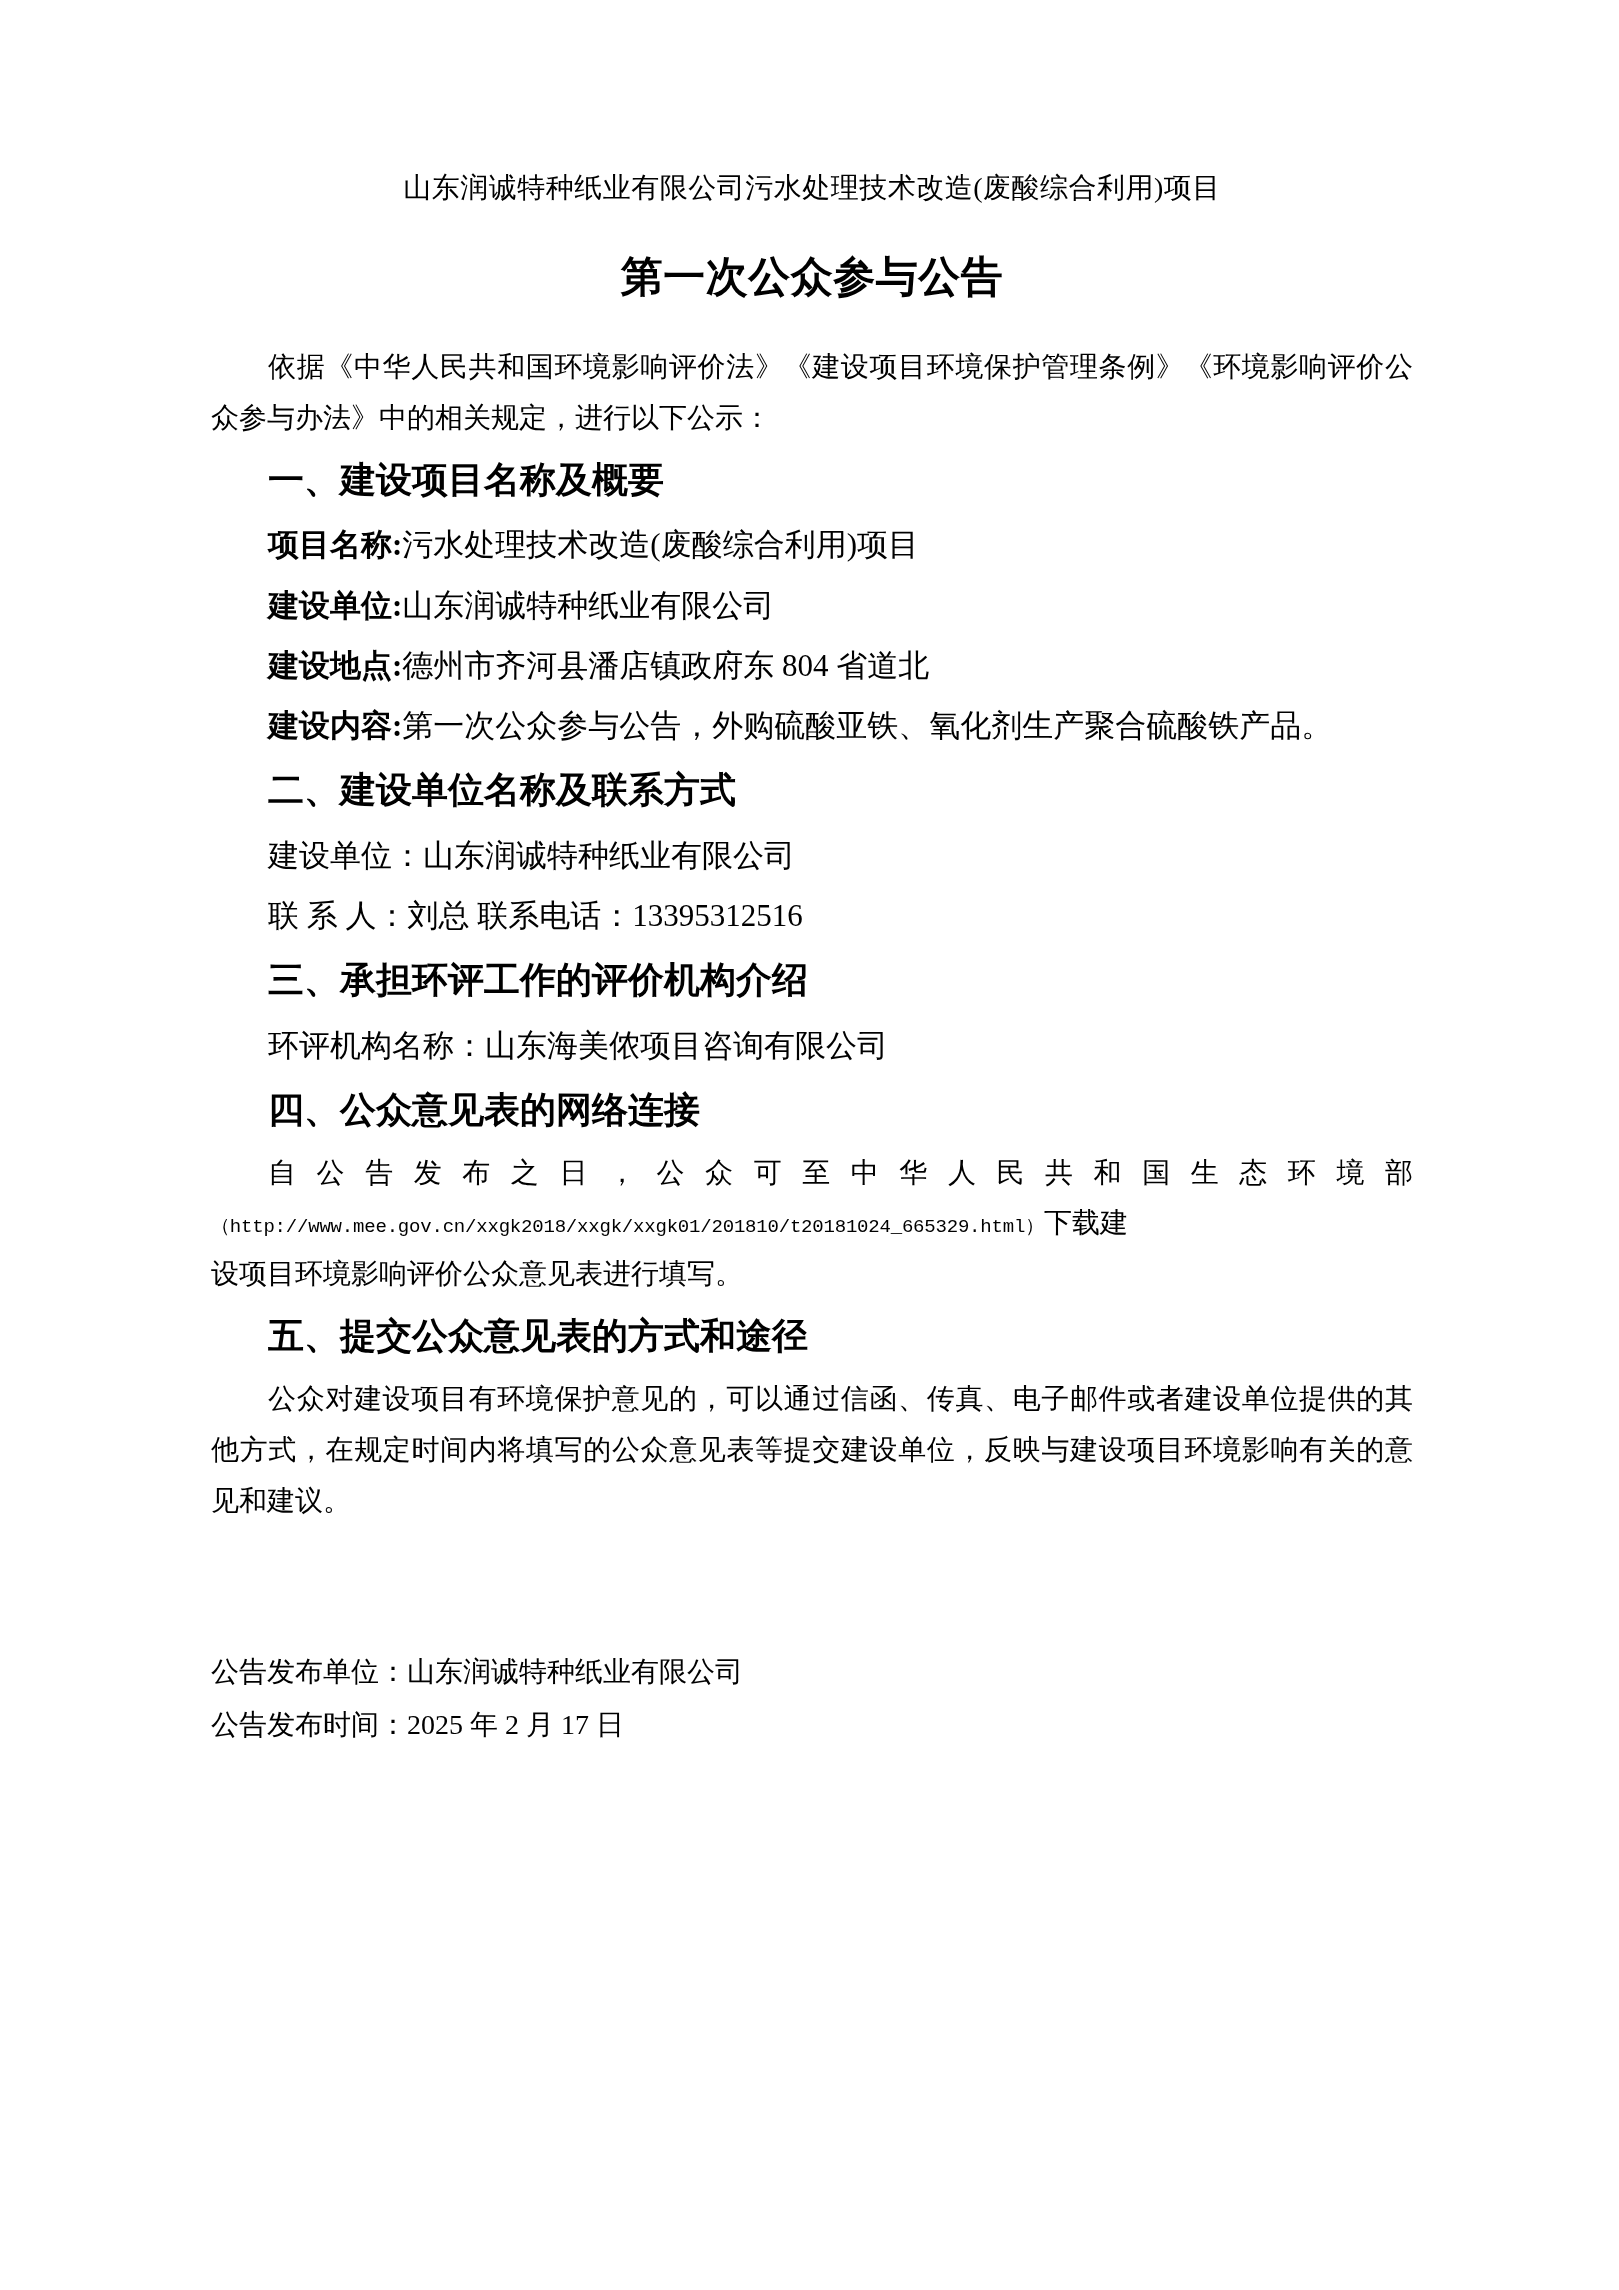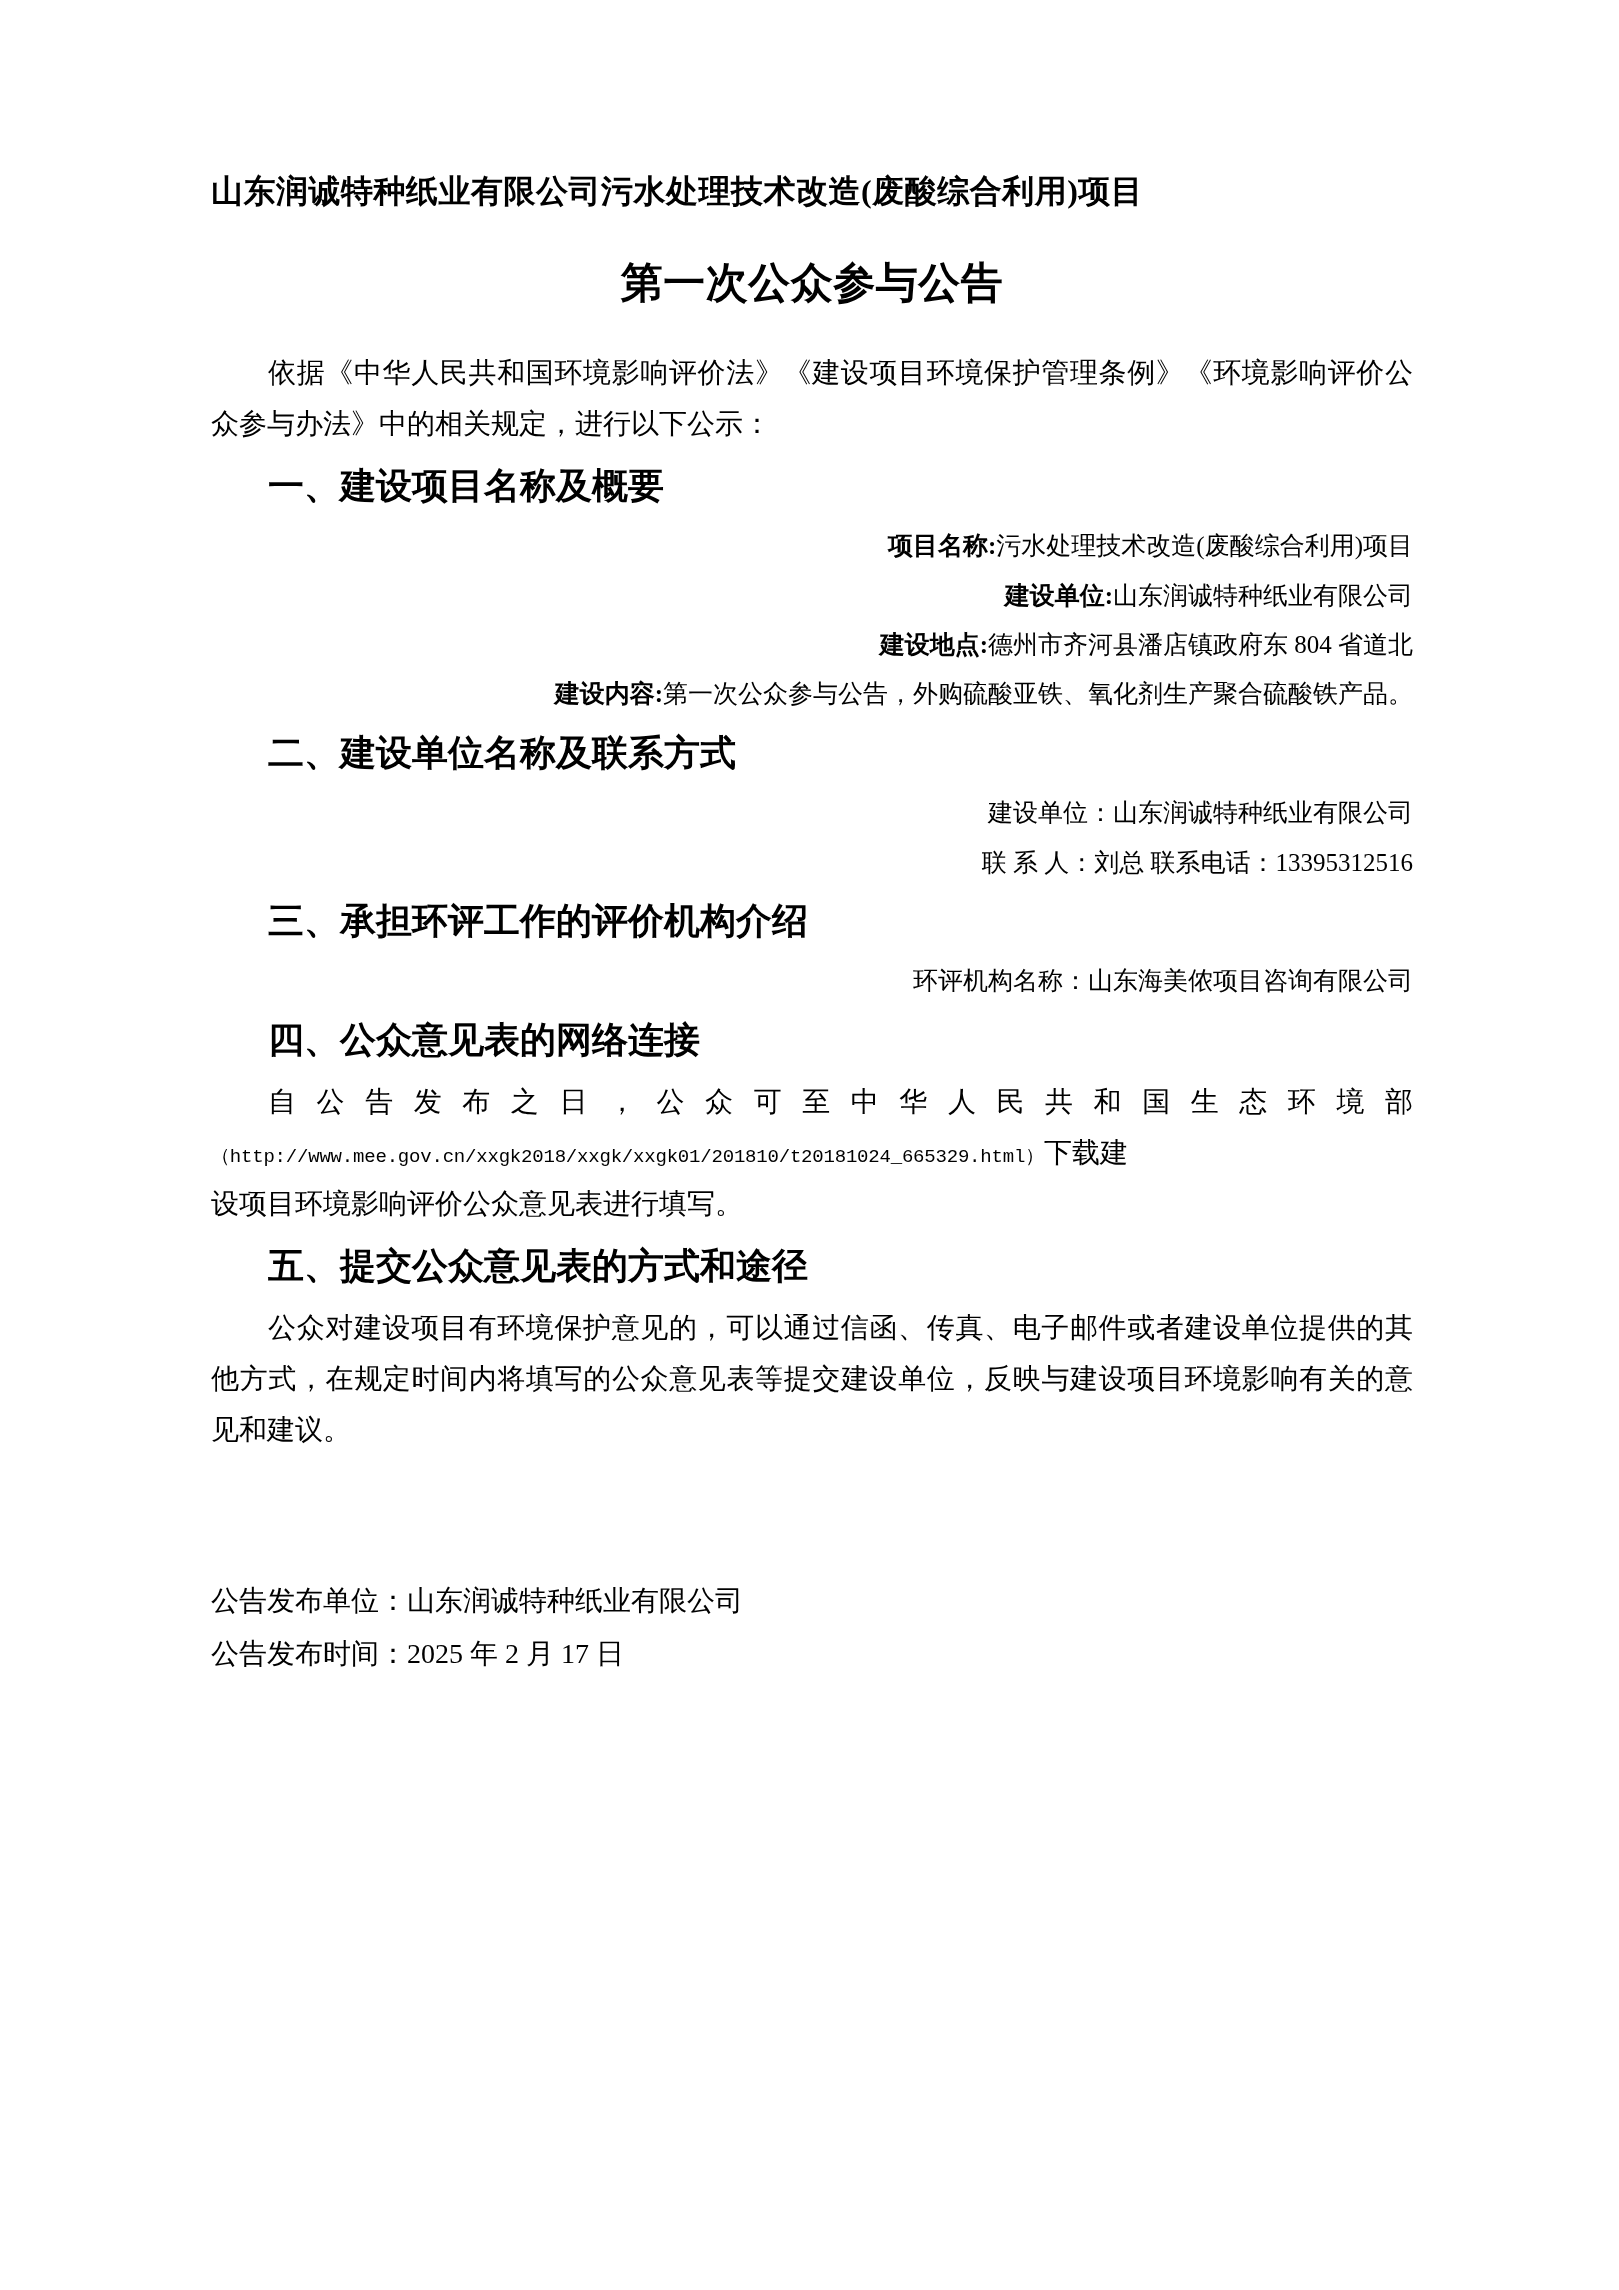--- a/index.html
+++ b/index.html
@@ -14,22 +14,23 @@
     color: #000000;
   }
   .page {
     position: relative;
     width: 1619px;
     min-height: 2291px;
     box-sizing: border-box;
     padding: 167px 206px 118px 211px;
   }
   .doc-title {
-    font-size: 32px;
-    font-weight: bold;
+    text-align: center;
+    font-size: 28px;
+    font-weight: normal;
     letter-spacing: 0.5px;
     line-height: 1.5;
     margin: 0 0 9.8px 0;
   }
   .doc-subtitle {
     text-align: center;
     font-size: 42px;
     font-weight: bold;
     letter-spacing: 0.5px;
     line-height: 1.5;
@@ -46,25 +47,24 @@
     text-indent: 57px;
   }
   .section-head {
     font-size: 36px;
     font-weight: bold;
     line-height: 1.82;
     margin: 3.9px 0 3.9px 0;
     text-indent: 57px;
   }
   .field-line {
-    font-size: 25px;
+    font-size: 31px;
     line-height: 1.82;
     margin: 3.9px 0 3.9px 0;
     text-indent: 57px;
-    text-align: right;
   }
   .field-label {
     font-weight: bold;
   }
   .url-para {
     font-size: 28px;
     line-height: 1.82;
     margin: 0;
     text-align: justify;
     text-justify: inter-ideograph;

